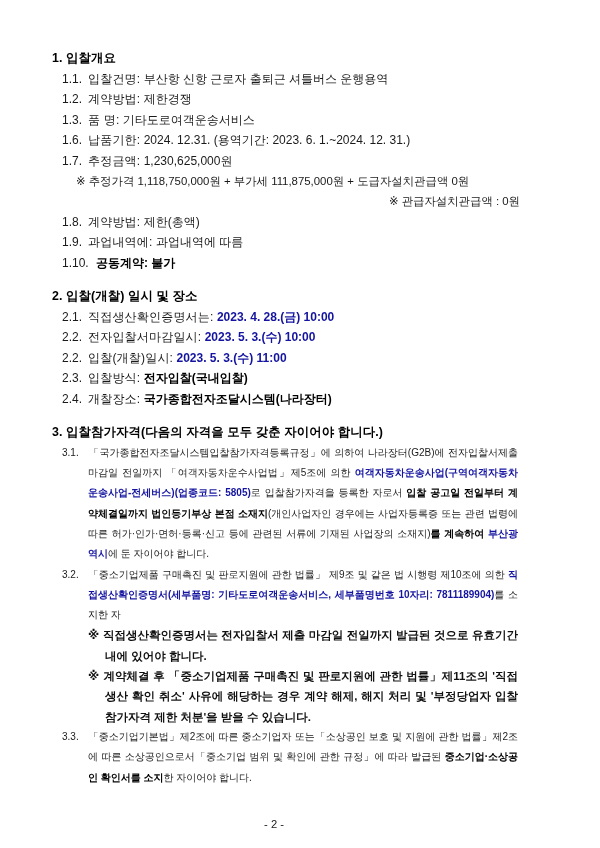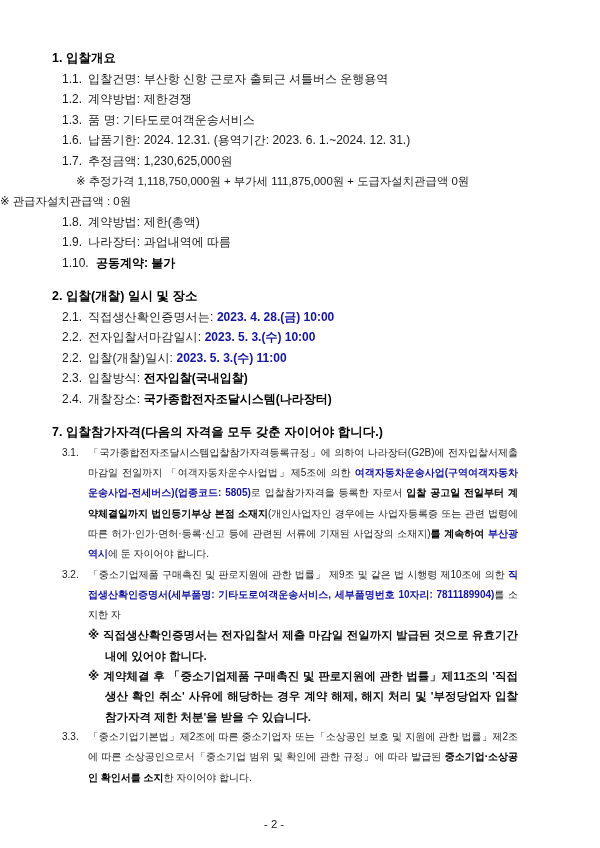--- a/index.html
+++ b/index.html
@@ -49,21 +49,21 @@
   }
 
   .b{font-weight:bold;color:#000;}
   .blue{color:#1414a0;font-weight:bold;}
 
   .starline{
     font-size:11.4px;line-height:20.4px;margin:0;
     padding-left:76px;white-space:nowrap;color:#1a1a1a;
   }
   .starline.right{
-    padding-left:0;padding-right:28px;
+    padding-left:0;padding-right:28px;text-align:right;
   }
   .gap-m{height:13px;}
 
   .pagenum{
     position:absolute;left:0;right:0;top:818px;
     text-align:center;font-size:11.2px;color:#1a1a1a;
   }
   .top-pad{height:48px;}
 </style>
 </head>
@@ -92,21 +92,21 @@
       <span class="num">1.7.</span><span class="lbl">추정금액:</span> <span>1,230,625,000원</span>
     </p>
 
     <p class="starline">※ 추정가격 1,118,750,000원 + 부가세 111,875,000원 + 도급자설치관급액 0원</p>
     <p class="starline right">※ 관급자설치관급액 : 0원</p>
 
     <p class="item">
       <span class="num">1.8.</span><span class="lbl">계약방법:</span> <span>제한(총액)</span>
     </p>
     <p class="item">
-      <span class="num">1.9.</span><span class="lbl">나라장터:</span> <span>과업내역에 따름</span>
+      <span class="num">1.9.</span><span class="lbl">과업내역에:</span> <span>과업내역에 따름</span>
     </p>
     <p class="item">
       <span class="num" style="min-width:34px">1.10.</span><span class="b">공동계약:</span> <span class="b">불가</span>
     </p>
   </div>
 
   <div class="gap-m"></div>
 
   <div>
     <p class="sec-title">2. 입찰(개찰) 일시 및 장소</p>
@@ -124,21 +124,21 @@
       <span class="num">2.3.</span><span class="lbl">입찰방식:</span> <span class="b">전자입찰(국내입찰)</span>
     </p>
     <p class="item">
       <span class="num">2.4.</span><span class="lbl">개찰장소:</span> <span class="b">국가종합전자조달시스템(나라장터)</span>
     </p>
   </div>
 
   <div class="gap-m"></div>
 
   <div>
-    <p class="sec-title">7. 입찰참가자격(다음의 자격을 모두 갖춘 자이어야 합니다.)</p>
+    <p class="sec-title">3. 입찰참가자격(다음의 자격을 모두 갖춘 자이어야 합니다.)</p>
 
     <p class="para hang">
       <span class="num">3.1.</span><span>「국가종합전자조달시스템입찰참가자격등록규정」에 의하여 나라장터(G2B)에 전자입찰서제출 마감일 전일까지 「여객자동차운수사업법」제5조에 의한 </span><span class="blue">여객자동차운송사업(구역여객자동차운송사업-전세버스)(업종코드: 5805)</span><span>로 입찰참가자격을 등록한 자로서 </span><span class="b">입찰 공고일 전일부터 계약체결일까지 법인등기부상 본점 소재지</span><span>(개인사업자인 경우에는 사업자등록증 또는 관련 법령에 따른 허가·인가·면허·등록·신고 등에 관련된 서류에 기재된 사업장의 소재지)</span><span class="b">를 계속하여 </span><span class="blue">부산광역시</span><span>에 둔 자이어야 합니다.</span>
     </p>
 
     <p class="para hang">
       <span class="num">3.2.</span><span>「중소기업제품 구매촉진 및 판로지원에 관한 법률」 제9조 및 같은 법 시행령 제10조에 의한 </span><span class="blue">직접생산확인증명서(세부품명: 기타도로여객운송서비스, 세부품명번호 10자리: 7811189904)</span><span>를 소지한 자</span>
     </p>
     <p class="note">※ 직접생산확인증명서는 전자입찰서 제출 마감일 전일까지 발급된 것으로 유효기간 내에 있어야 합니다.</p>
     <p class="note">※ 계약체결 후 「중소기업제품 구매촉진 및 판로지원에 관한 법률」제11조의 '직접생산 확인 취소'  사유에 해당하는 경우 계약 해제, 해지 처리 및 '부정당업자 입찰참가자격 제한 처분'을 받을 수 있습니다.</p>

